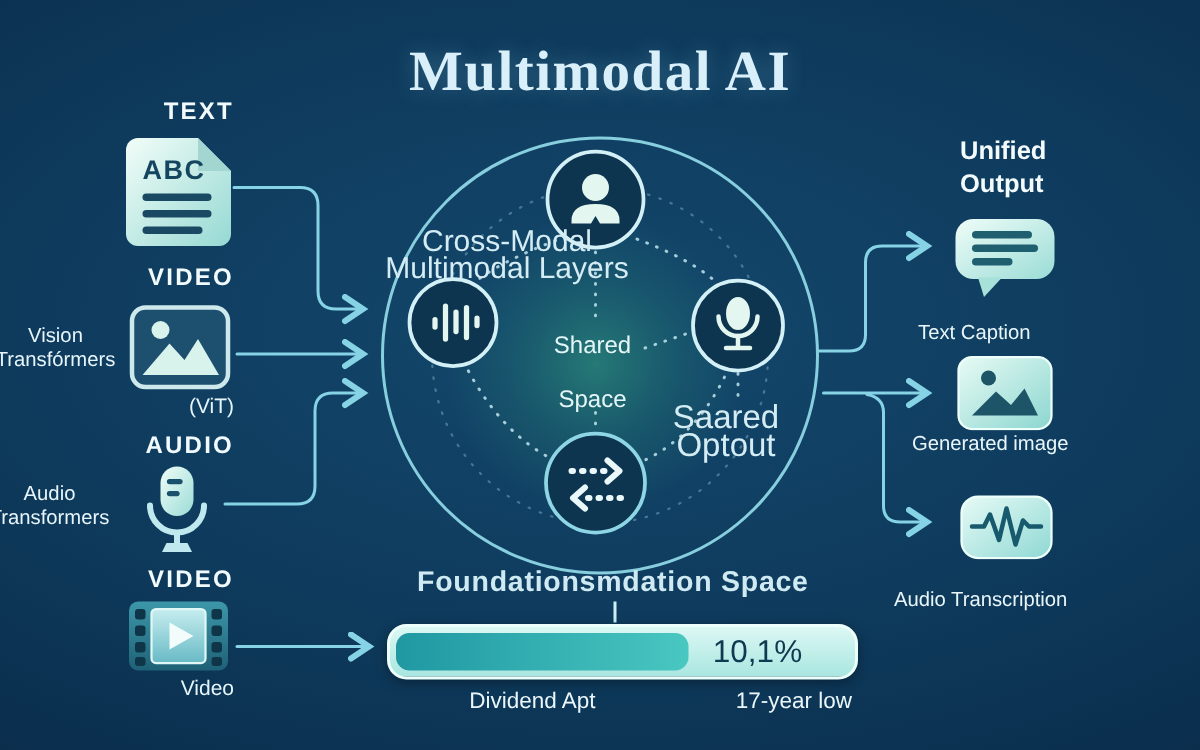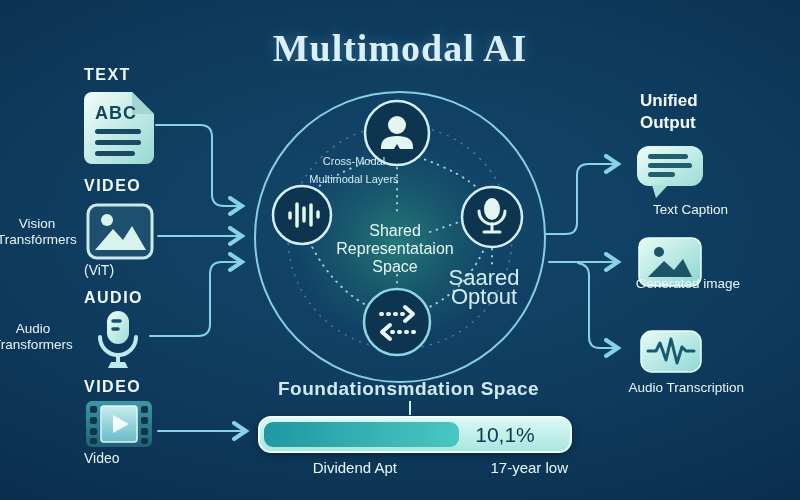--- a/index.html
+++ b/index.html
@@ -8,26 +8,26 @@
     font-family:"Liberation Sans",sans-serif;
     background:radial-gradient(120% 100% at 50% 44%, #13486d 0%, #0e3a5c 42%, #0a2d4b 72%, #07233c 100%);
   }
   .abs{position:absolute;}
   .title{
     left:150px;top:26px;width:500px;text-align:center;
     font-size:38px;font-weight:700;letter-spacing:1px;color:#d9f0fa;
     text-shadow:0 0 14px rgba(160,230,250,.25);
     font-family:Liberation Serif, serif;
   }
-  .cap{ text-align:left;font-size:16px;font-weight:700;letter-spacing:1.5px;color:#f1fafd; }
+  .cap{ text-align:right;font-size:16px;font-weight:700;letter-spacing:1.5px;color:#f1fafd; }
   .note{ text-align:center;font-size:13.5px;line-height:16px;color:#e6f5fa; }
-  .small{ text-align:left;font-size:14px;color:#e6f5fa; }
+  .small{ text-align:right;font-size:14px;color:#e6f5fa; }
   .hubtext{ text-align:center;color:#d4ecf4; }
   .outhead{ font-size:17px;font-weight:700;line-height:22px;color:#f3fbfd; }
-  .outcap{ text-align:right;font-size:13.5px;color:#e8f6fa; }
+  .outcap{ text-align:left;font-size:13.5px;color:#e8f6fa;margin-top:12px; }
   .foot-head{ font-size:19px;font-weight:700;letter-spacing:.5px;color:#cfeaf2; }
   .foot-label{ text-align:right;font-size:15px;color:#eaf7fa; }
   .bar-outer{
     background:linear-gradient(#dcf8f4,#a9e6e0);
     border:2px solid #ecfffb;border-radius:13px;
     box-shadow:0 2px 8px rgba(0,0,0,.35);
   }
   .bar-fill{
     position:absolute;left:4px;top:4px;height:25px;border-radius:9px;
     background:linear-gradient(90deg,#1f98a2,#49c7c1);
@@ -201,28 +201,28 @@
         <rect x="56" y="17" width="7" height="7" rx="2"></rect>
       <rect x="56" y="28" width="7" height="7" rx="2"></rect>
         <rect x="56" y="38" width="7" height="6" rx="2"></rect>
     </g>
     <rect x="16" y="6" width="36" height="36" rx="3" fill="url(#mgScr)" stroke="#dff7f5" stroke-width="1.5"></rect>
     <path d="M28,15 L44,24 L28,33 Z" fill="#f2fdfb"></path>
   </svg>
 
   <div class="abs small" style="left:84px;top:450px;width:72px">Video</div>
 
-  <div class="abs hubtext" style="left:268px;top:152px;width:172px;font-size:11px;line-height:18px">
+  <div class="abs hubtext" style="left:252px;top:152px;width:172px;font-size:20px;line-height:18px">
     <span>Cross-Modal</span><br>
     <span>Multimodal Layers</span>
   </div>
 
   <div class="abs hubtext" style="left:322px;top:222px;width:146px;font-size:16px;line-height:18px;color:#e4f6f8">
     <span>Shared</span><br>
-    <span>Representataion</span><br>
+    <br>
     <span>Space</span>
   </div>
 
   <div class="abs hubtext" style="left:433px;top:268px;width:102px;font-size:22px;line-height:19px">
     <span>Saared</span><br>
     <span>Optout</span>
   </div>
 
   <div class="abs outhead" style="left:640px;top:90px;width:120px">
     <span>Unified</span><br>

